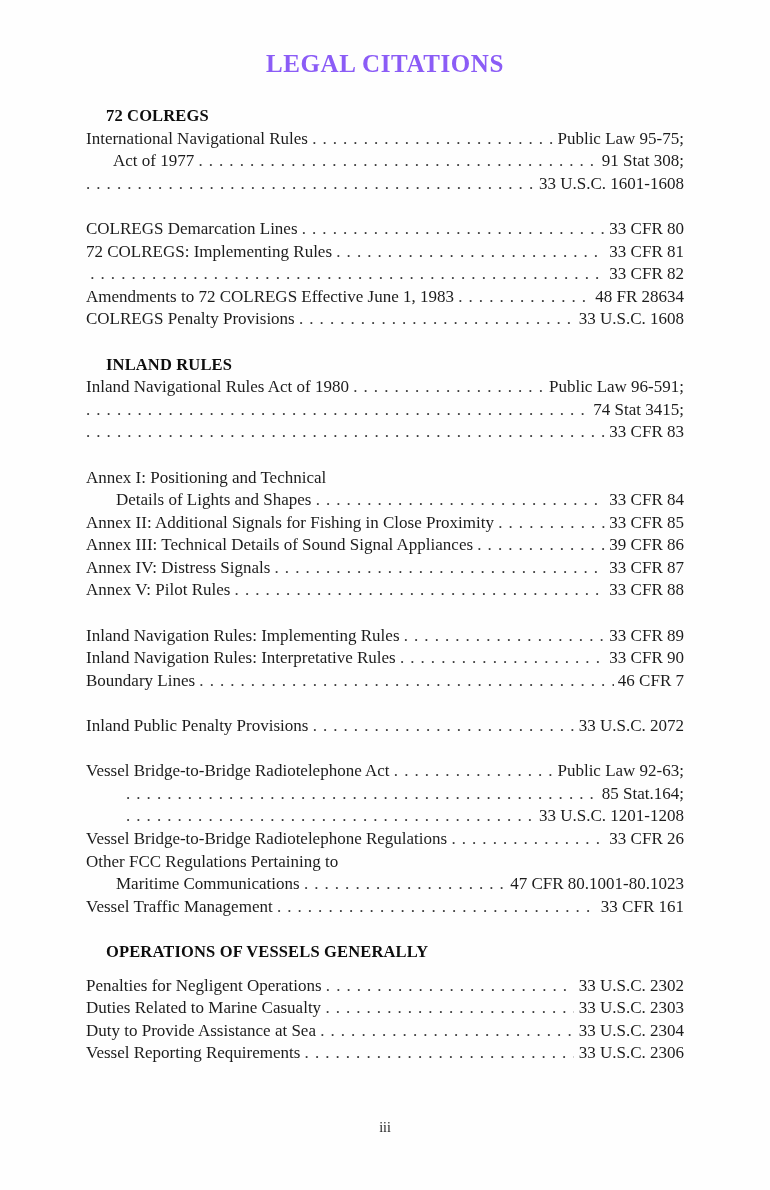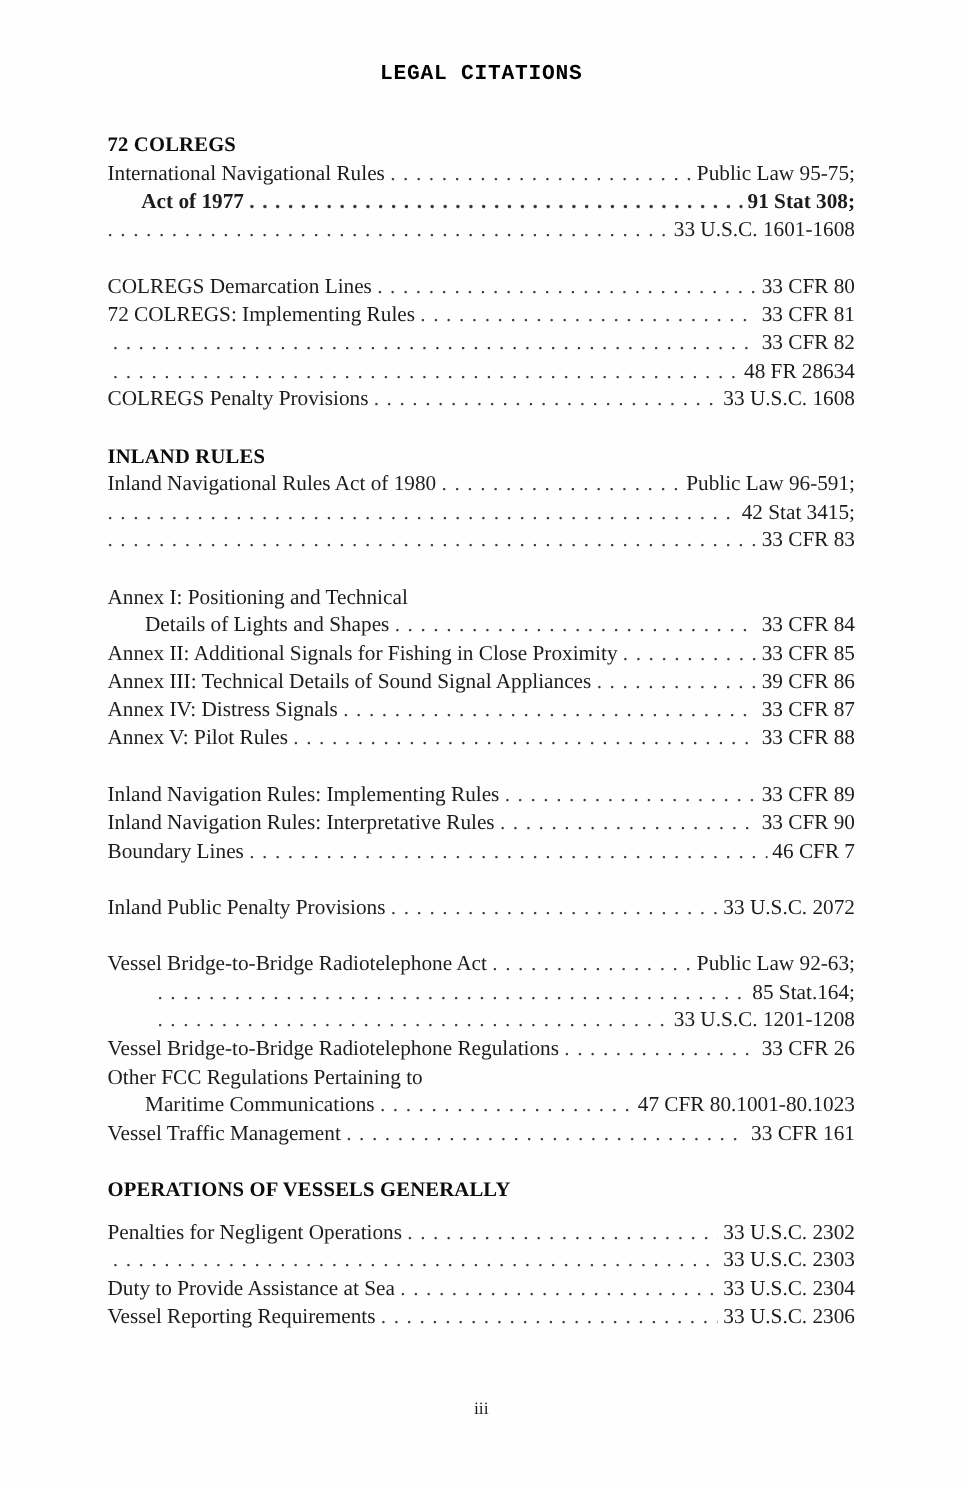--- a/index.html
+++ b/index.html
@@ -24,45 +24,45 @@
     height: 1190px;
     background: #fefefe;
   }
 
   .page-title {
     position: absolute;
     left: 0;
     top: 50px;
     width: 770px;
     text-align: center;
-    font-size: 17px;
+    font-size: 25px;
     font-weight: bold;
     letter-spacing: 0.6px;
-    color: #000000;
-    font-family: Liberation Mono, monospace;
+    color: #8b5cf6;
   }
 
   .content {
     position: absolute;
     left: 86px;
     top: 105px;
     width: 598px;
   }
 
   .section {
     margin: 0;
   }
 
   .section-heading {
     font-size: 16.5px;
     font-weight: bold;
     letter-spacing: 0.15px;
     line-height: 22.6px;
     color: #0d0d0d;
     white-space: nowrap;
+    margin-left: 20px;
   }
 
   .entry {
     display: flex;
     align-items: baseline;
     font-size: 17px;
     line-height: 22.6px;
     color: #1c1c1c;
     width: 598px;
     box-sizing: border-box;
@@ -87,21 +87,21 @@
   .entry .ref {
     white-space: nowrap;
     flex: 0 0 auto;
     text-align: right;
   }
 
   
   .gap-blank { height: 22.6px; }
   .gap-half { height: 11px; }
 
-  .indent-1 { padding-left: 27px; font-weight: bold; }
+  .indent-1 { padding-left: 27px; }
   .indent-2 { padding-left: 30px; }
   .indent-3 { padding-left: 40px; }
 
   .entry.indent-1 .label,
   .entry.indent-2 .label,
   .entry.indent-3 .label { }
 
   .page-number {
     position: absolute;
     left: 0;
@@ -158,20 +158,21 @@
           <span>&nbsp;</span>
           <span class="ref">33 CFR 81</span>
         </div>
         <div class="entry">
           <span>&nbsp;</span>
           <span class="leader">. . . . . . . . . . . . . . . . . . . . . . . . . . . . . . . . . . . . . . . . . . . . . . . . . . . . . . . . . . . . . . . . . . . . . . . . . . . . . . . . . . . . . . . . . . . . . . . . . . . . . . . . . . . . . . . . . . . . . . . . . . . . . . . . . . . . . . . . . . . . . . . . . . . . . . . . . . . . . . . . . . . . . . . . . . . . . . . . . . . . . . . . . . . . . . . . . . . . . . . . . . . . . . . . . . . . . . . . . . . . . . . . . . . . . . . . . . . . . . . . . . . . . . . . . . . . . . . . . . . . . . . . . . . . . . . . . . . . . . . . . . . . . . . . . . . . . . . . . . . . . . . . . . . . . . . . . . . . . . . . . . . . . . . . . . . . . . . . . . . . . . . . . . . . . . . . . . . . . . . . . . . . . . . . . . . . . . . . . . . . . . . . . . . . . . . . . . . . . . . .</span>
           <span>&nbsp;</span>
           <span class="ref">33 CFR 82</span>
         </div>
         <div class="entry">
+          <span class="label">Amendments to 72 COLREGS Effective June 1, 1983</span>
           <span>&nbsp;</span>
           <span class="leader">. . . . . . . . . . . . . . . . . . . . . . . . . . . . . . . . . . . . . . . . . . . . . . . . . . . . . . . . . . . . . . . . . . . . . . . . . . . . . . . . . . . . . . . . . . . . . . . . . . . . . . . . . . . . . . . . . . . . . . . . . . . . . . . . . . . . . . . . . . . . . . . . . . . . . . . . . . . . . . . . . . . . . . . . . . . . . . . . . . . . . . . . . . . . . . . . . . . . . . . . . . . . . . . . . . . . . . . . . . . . . . . . . . . . . . . . . . . . . . . . . . . . . . . . . . . . . . . . . . . . . . . . . . . . . . . . . . . . . . . . . . . . . . . . . . . . . . . . . . . . . . . . . . . . . . . . . . . . . . . . . . . . . . . . . . . . . . . . . . . . . . . . . . . . . . . . . . . . . . . . . . . . . . . . . . . . . . . . . . . . . . . . . . . . . . . . . . . . . . . .</span>
           <span>&nbsp;</span>
           <span class="ref">48 FR 28634</span>
         </div>
         <div class="entry">
           <span class="label">COLREGS Penalty Provisions</span>
           <span>&nbsp;</span>
           <span class="leader">. . . . . . . . . . . . . . . . . . . . . . . . . . . . . . . . . . . . . . . . . . . . . . . . . . . . . . . . . . . . . . . . . . . . . . . . . . . . . . . . . . . . . . . . . . . . . . . . . . . . . . . . . . . . . . . . . . . . . . . . . . . . . . . . . . . . . . . . . . . . . . . . . . . . . . . . . . . . . . . . . . . . . . . . . . . . . . . . . . . . . . . . . . . . . . . . . . . . . . . . . . . . . . . . . . . . . . . . . . . . . . . . . . . . . . . . . . . . . . . . . . . . . . . . . . . . . . . . . . . . . . . . . . . . . . . . . . . . . . . . . . . . . . . . . . . . . . . . . . . . . . . . . . . . . . . . . . . . . . . . . . . . . . . . . . . . . . . . . . . . . . . . . . . . . . . . . . . . . . . . . . . . . . . . . . . . . . . . . . . . . . . . . . . . . . . . . . . . . . . .</span>
           <span>&nbsp;</span>
@@ -186,21 +187,21 @@
           <span>&nbsp;</span>
           <span class="leader">. . . . . . . . . . . . . . . . . . . . . . . . . . . . . . . . . . . . . . . . . . . . . . . . . . . . . . . . . . . . . . . . . . . . . . . . . . . . . . . . . . . . . . . . . . . . . . . . . . . . . . . . . . . . . . . . . . . . . . . . . . . . . . . . . . . . . . . . . . . . . . . . . . . . . . . . . . . . . . . . . . . . . . . . . . . . . . . . . . . . . . . . . . . . . . . . . . . . . . . . . . . . . . . . . . . . . . . . . . . . . . . . . . . . . . . . . . . . . . . . . . . . . . . . . . . . . . . . . . . . . . . . . . . . . . . . . . . . . . . . . . . . . . . . . . . . . . . . . . . . . . . . . . . . . . . . . . . . . . . . . . . . . . . . . . . . . . . . . . . . . . . . . . . . . . . . . . . . . . . . . . . . . . . . . . . . . . . . . . . . . . . . . . . . . . . . . . . . . . . .</span>
           <span>&nbsp;</span>
           <span class="ref">Public Law 96-591;</span>
         </div>
         <div class="entry">
           <span class="label"></span>
           <span></span>
           <span class="leader">. . . . . . . . . . . . . . . . . . . . . . . . . . . . . . . . . . . . . . . . . . . . . . . . . . . . . . . . . . . . . . . . . . . . . . . . . . . . . . . . . . . . . . . . . . . . . . . . . . . . . . . . . . . . . . . . . . . . . . . . . . . . . . . . . . . . . . . . . . . . . . . . . . . . . . . . . . . . . . . . . . . . . . . . . . . . . . . . . . . . . . . . . . . . . . . . . . . . . . . . . . . . . . . . . . . . . . . . . . . . . . . . . . . . . . . . . . . . . . . . . . . . . . . . . . . . . . . . . . . . . . . . . . . . . . . . . . . . . . . . . . . . . . . . . . . . . . . . . . . . . . . . . . . . . . . . . . . . . . . . . . . . . . . . . . . . . . . . . . . . . . . . . . . . . . . . . . . . . . . . . . . . . . . . . . . . . . . . . . . . . . . . . . . . . . . . . . . . . . . .</span>
           <span>&nbsp;</span>
-          <span class="ref">42 Stat 3415;</span>
+          <span class="ref">74 Stat 3415;</span>
         </div>
         <div class="entry">
           <span class="label"></span>
           <span></span>
           <span class="leader">. . . . . . . . . . . . . . . . . . . . . . . . . . . . . . . . . . . . . . . . . . . . . . . . . . . . . . . . . . . . . . . . . . . . . . . . . . . . . . . . . . . . . . . . . . . . . . . . . . . . . . . . . . . . . . . . . . . . . . . . . . . . . . . . . . . . . . . . . . . . . . . . . . . . . . . . . . . . . . . . . . . . . . . . . . . . . . . . . . . . . . . . . . . . . . . . . . . . . . . . . . . . . . . . . . . . . . . . . . . . . . . . . . . . . . . . . . . . . . . . . . . . . . . . . . . . . . . . . . . . . . . . . . . . . . . . . . . . . . . . . . . . . . . . . . . . . . . . . . . . . . . . . . . . . . . . . . . . . . . . . . . . . . . . . . . . . . . . . . . . . . . . . . . . . . . . . . . . . . . . . . . . . . . . . . . . . . . . . . . . . . . . . . . . . . . . . . . . . . . .</span>
           <span>&nbsp;</span>
           <span class="ref">33 CFR 83</span>
         </div>
         <div class="gap-blank"></div>
         <div class="entry">
@@ -325,20 +326,21 @@
         <div class="section-heading">OPERATIONS OF VESSELS GENERALLY</div>
         <div class="gap-half"></div>
         <div class="entry">
           <span class="label">Penalties for Negligent Operations</span>
           <span>&nbsp;</span>
           <span class="leader">. . . . . . . . . . . . . . . . . . . . . . . . . . . . . . . . . . . . . . . . . . . . . . . . . . . . . . . . . . . . . . . . . . . . . . . . . . . . . . . . . . . . . . . . . . . . . . . . . . . . . . . . . . . . . . . . . . . . . . . . . . . . . . . . . . . . . . . . . . . . . . . . . . . . . . . . . . . . . . . . . . . . . . . . . . . . . . . . . . . . . . . . . . . . . . . . . . . . . . . . . . . . . . . . . . . . . . . . . . . . . . . . . . . . . . . . . . . . . . . . . . . . . . . . . . . . . . . . . . . . . . . . . . . . . . . . . . . . . . . . . . . . . . . . . . . . . . . . . . . . . . . . . . . . . . . . . . . . . . . . . . . . . . . . . . . . . . . . . . . . . . . . . . . . . . . . . . . . . . . . . . . . . . . . . . . . . . . . . . . . . . . . . . . . . . . . . . . . . . . .</span>
           <span>&nbsp;</span>
           <span class="ref">33 U.S.C. 2302</span>
         </div>
         <div class="entry">
+          <span class="label">Duties Related to Marine Casualty</span>
           <span>&nbsp;</span>
           <span class="leader">. . . . . . . . . . . . . . . . . . . . . . . . . . . . . . . . . . . . . . . . . . . . . . . . . . . . . . . . . . . . . . . . . . . . . . . . . . . . . . . . . . . . . . . . . . . . . . . . . . . . . . . . . . . . . . . . . . . . . . . . . . . . . . . . . . . . . . . . . . . . . . . . . . . . . . . . . . . . . . . . . . . . . . . . . . . . . . . . . . . . . . . . . . . . . . . . . . . . . . . . . . . . . . . . . . . . . . . . . . . . . . . . . . . . . . . . . . . . . . . . . . . . . . . . . . . . . . . . . . . . . . . . . . . . . . . . . . . . . . . . . . . . . . . . . . . . . . . . . . . . . . . . . . . . . . . . . . . . . . . . . . . . . . . . . . . . . . . . . . . . . . . . . . . . . . . . . . . . . . . . . . . . . . . . . . . . . . . . . . . . . . . . . . . . . . . . . . . . . . . .</span>
           <span>&nbsp;</span>
           <span class="ref">33 U.S.C. 2303</span>
         </div>
         <div class="entry">
           <span class="label">Duty to Provide Assistance at Sea</span>
           <span>&nbsp;</span>
           <span class="leader">. . . . . . . . . . . . . . . . . . . . . . . . . . . . . . . . . . . . . . . . . . . . . . . . . . . . . . . . . . . . . . . . . . . . . . . . . . . . . . . . . . . . . . . . . . . . . . . . . . . . . . . . . . . . . . . . . . . . . . . . . . . . . . . . . . . . . . . . . . . . . . . . . . . . . . . . . . . . . . . . . . . . . . . . . . . . . . . . . . . . . . . . . . . . . . . . . . . . . . . . . . . . . . . . . . . . . . . . . . . . . . . . . . . . . . . . . . . . . . . . . . . . . . . . . . . . . . . . . . . . . . . . . . . . . . . . . . . . . . . . . . . . . . . . . . . . . . . . . . . . . . . . . . . . . . . . . . . . . . . . . . . . . . . . . . . . . . . . . . . . . . . . . . . . . . . . . . . . . . . . . . . . . . . . . . . . . . . . . . . . . . . . . . . . . . . . . . . . . . . .</span>
           <span>&nbsp;</span>

